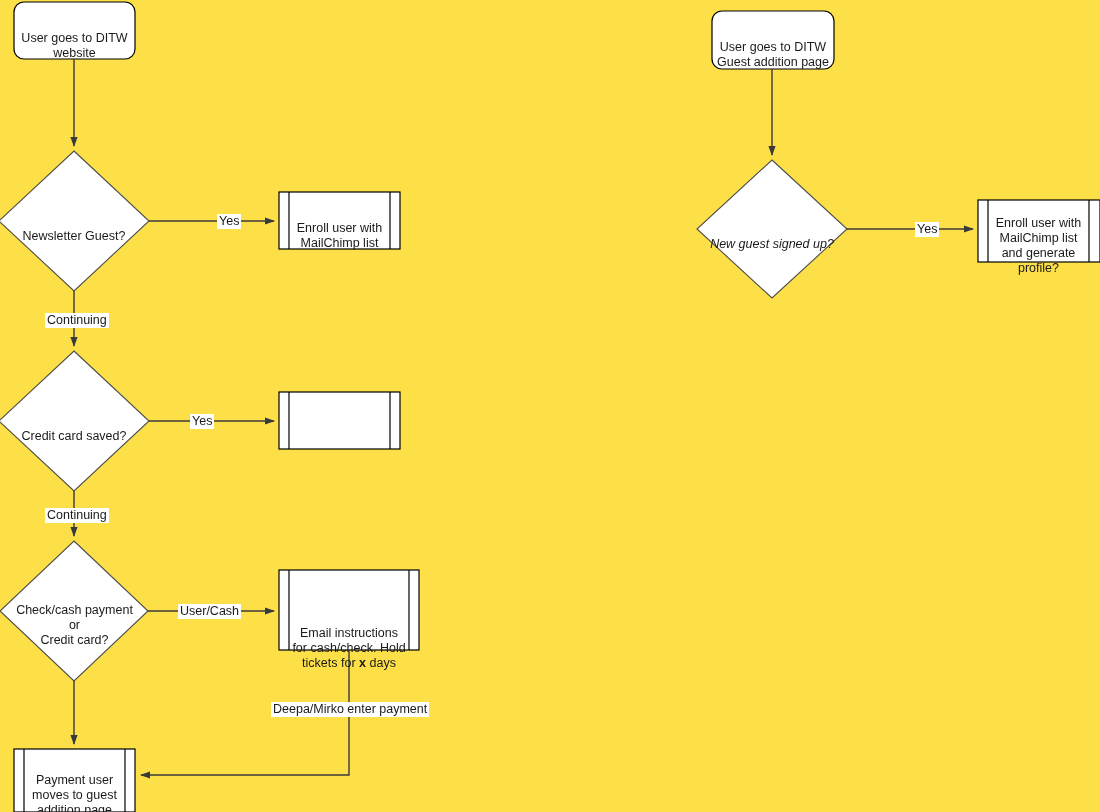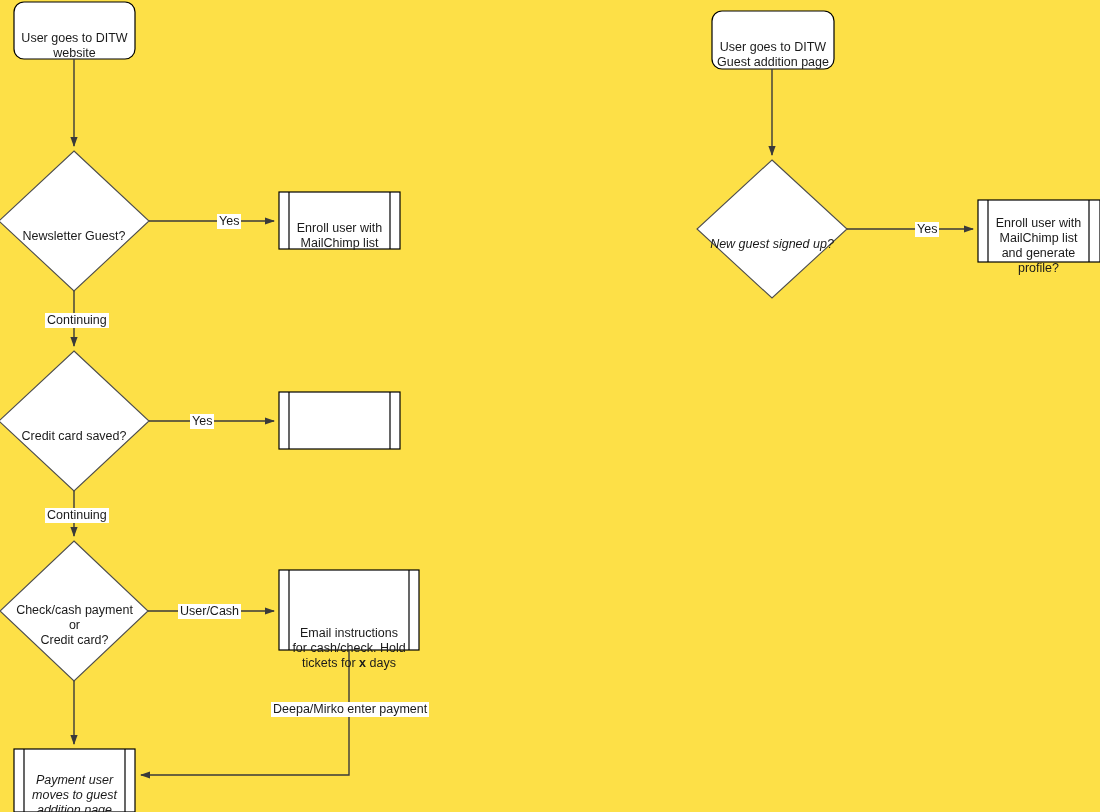--- a/index.html
+++ b/index.html
@@ -172,21 +172,21 @@
   </div>
 
   <div class="node-text" style="left:289px; top:570px; width:120px; height:80px;margin-top:16px;">
     <div class="center-wrap"><span>
       <span>Email instructions
 for cash/check. Hold
 tickets for </span><span class="bold-x">x</span><span> days</span>
     </span></div>
   </div>
 
-  <div class="node-text" style="left:24px; top:749px; width:101px; height:63px;font-style:italic;">
+  <div class="node-text" style="left:24px; top:749px; width:101px; height:63px;">
     <div class="center-wrap"><span>Payment user
 moves to guest
 addition page</span></div>
   </div>
 
   <div class="edge-label" style="left:217px; top:214px;">Yes</div>
 
   <div class="edge-label" style="left:45px; top:313px;">Continuing</div>
 
   <div class="edge-label" style="left:190px; top:414px;">Yes</div>

